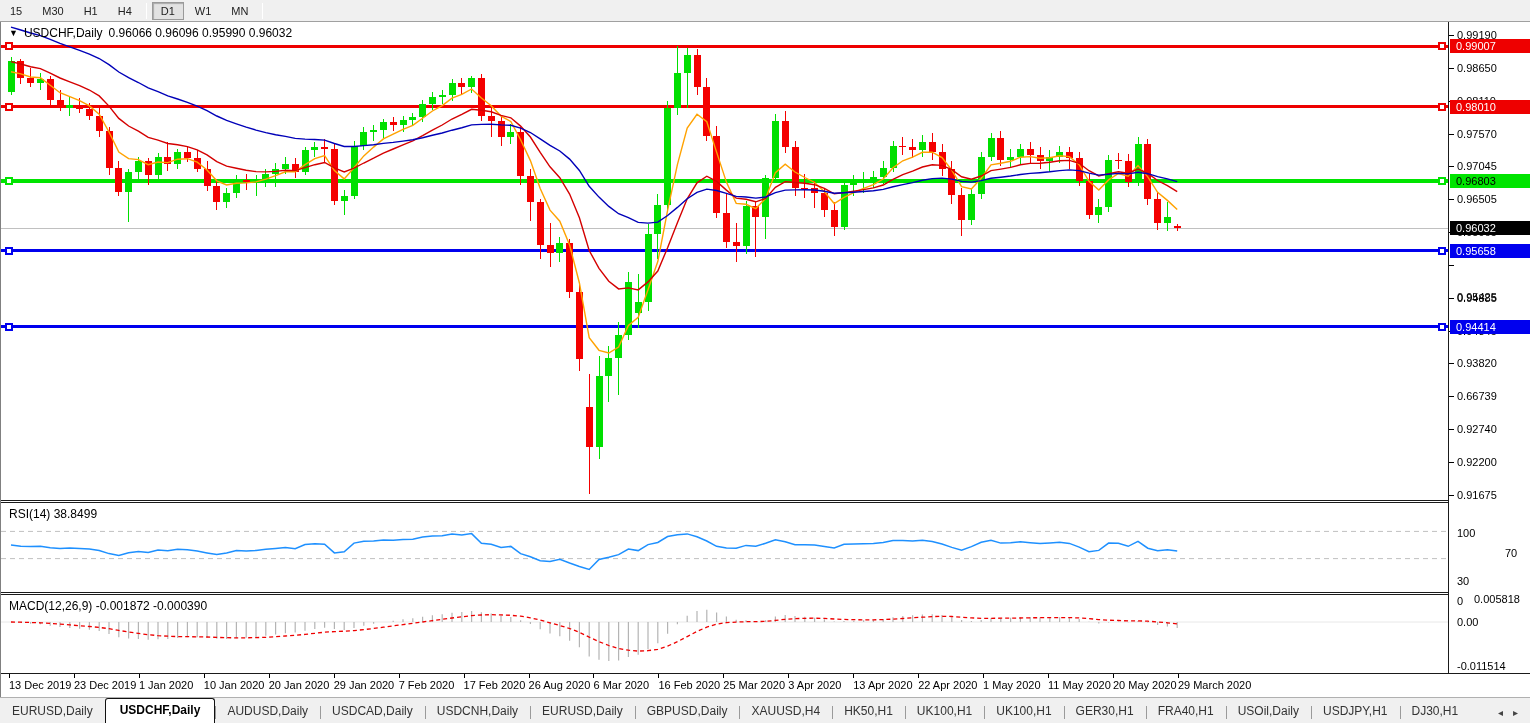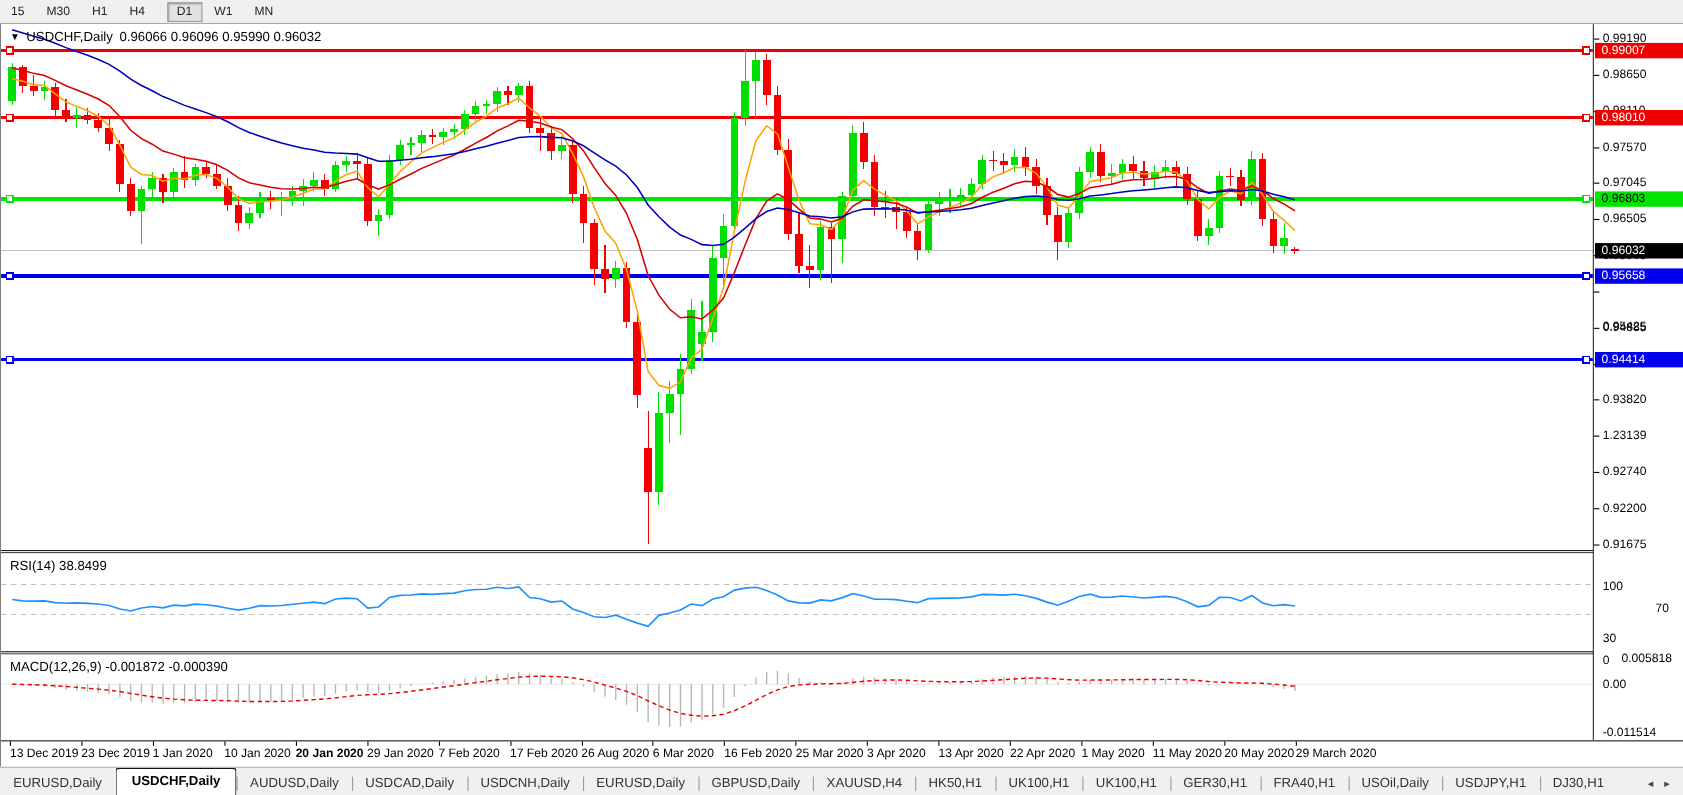--- a/index.html
+++ b/index.html
@@ -491,21 +491,21 @@
       <div class="ytick" style="top: 210.11px;">0.95965</div>
       <div class="ytick-dash" style="top: 243.147px;"></div>
       <div class="ytick" style="top: 243.147px; margin-top: 32px;">0.95425</div>
       <div class="ytick-dash" style="top: 276.184px;"></div>
       <div class="ytick" style="top: 276.184px;">0.94885</div>
       <div class="ytick-dash" style="top: 309.221px;"></div>
       <div class="ytick" style="top: 309.221px;">0.94345</div>
       <div class="ytick-dash" style="top: 341.341px;"></div>
       <div class="ytick" style="top: 341.341px;">0.93820</div>
       <div class="ytick-dash" style="top: 374.378px;"></div>
-      <div class="ytick" style="top: 374.378px;">1.23139</div>
+      <div class="ytick" style="top: 374.378px;">0.66739</div>
       <div class="ytick-dash" style="top: 407.415px;"></div>
       <div class="ytick" style="top: 407.415px;">0.92740</div>
       <div class="ytick-dash" style="top: 440.452px;"></div>
       <div class="ytick" style="top: 440.452px;">0.92200</div>
       <div class="ytick-dash" style="top: 472.572px;"></div>
       <div class="ytick" style="top: 472.572px;">0.91675</div>
       <div class="price-tag" style="top: 24px; background: rgb(238, 0, 0); color: rgb(255, 255, 255);">0.99007</div>
       <div class="price-tag" style="top: 84.9965px; background: rgb(238, 0, 0); color: rgb(255, 255, 255);">0.98010</div>
       <div class="price-tag" style="top: 158.841px; background: rgb(0, 228, 0); color: rgb(0, 0, 0);">0.96803</div>
       <div class="price-tag" style="top: 228.892px; background: rgb(0, 0, 238); color: rgb(255, 255, 255);">0.95658</div>
@@ -523,21 +523,21 @@
   <div class="dateaxis" id="dateaxis">
       <div class="dtick" style="left: 8px;"></div>
       <div class="dlabel" style="left: 8px;">13 Dec 2019</div>
       <div class="dtick" style="left: 72.94px;"></div>
       <div class="dlabel" style="left: 72.94px;">23 Dec 2019</div>
       <div class="dtick" style="left: 137.88px;"></div>
       <div class="dlabel" style="left: 137.88px;">1 Jan 2020</div>
       <div class="dtick" style="left: 202.82px;"></div>
       <div class="dlabel" style="left: 202.82px;">10 Jan 2020</div>
       <div class="dtick" style="left: 267.76px;"></div>
-      <div class="dlabel" style="left: 267.76px; font-weight: bold;">20 Jan 2020</div>
+      <div class="dlabel" style="left: 267.76px;">20 Jan 2020</div>
       <div class="dtick" style="left: 332.7px;"></div>
       <div class="dlabel" style="left: 332.7px;">29 Jan 2020</div>
       <div class="dtick" style="left: 397.64px;"></div>
       <div class="dlabel" style="left: 397.64px;">7 Feb 2020</div>
       <div class="dtick" style="left: 462.58px;"></div>
       <div class="dlabel" style="left: 462.58px;">17 Feb 2020</div>
       <div class="dtick" style="left: 527.52px;"></div>
       <div class="dlabel" style="left: 527.52px;">26 Aug 2020</div>
       <div class="dtick" style="left: 592.46px;"></div>
       <div class="dlabel" style="left: 592.46px;">6 Mar 2020</div>

